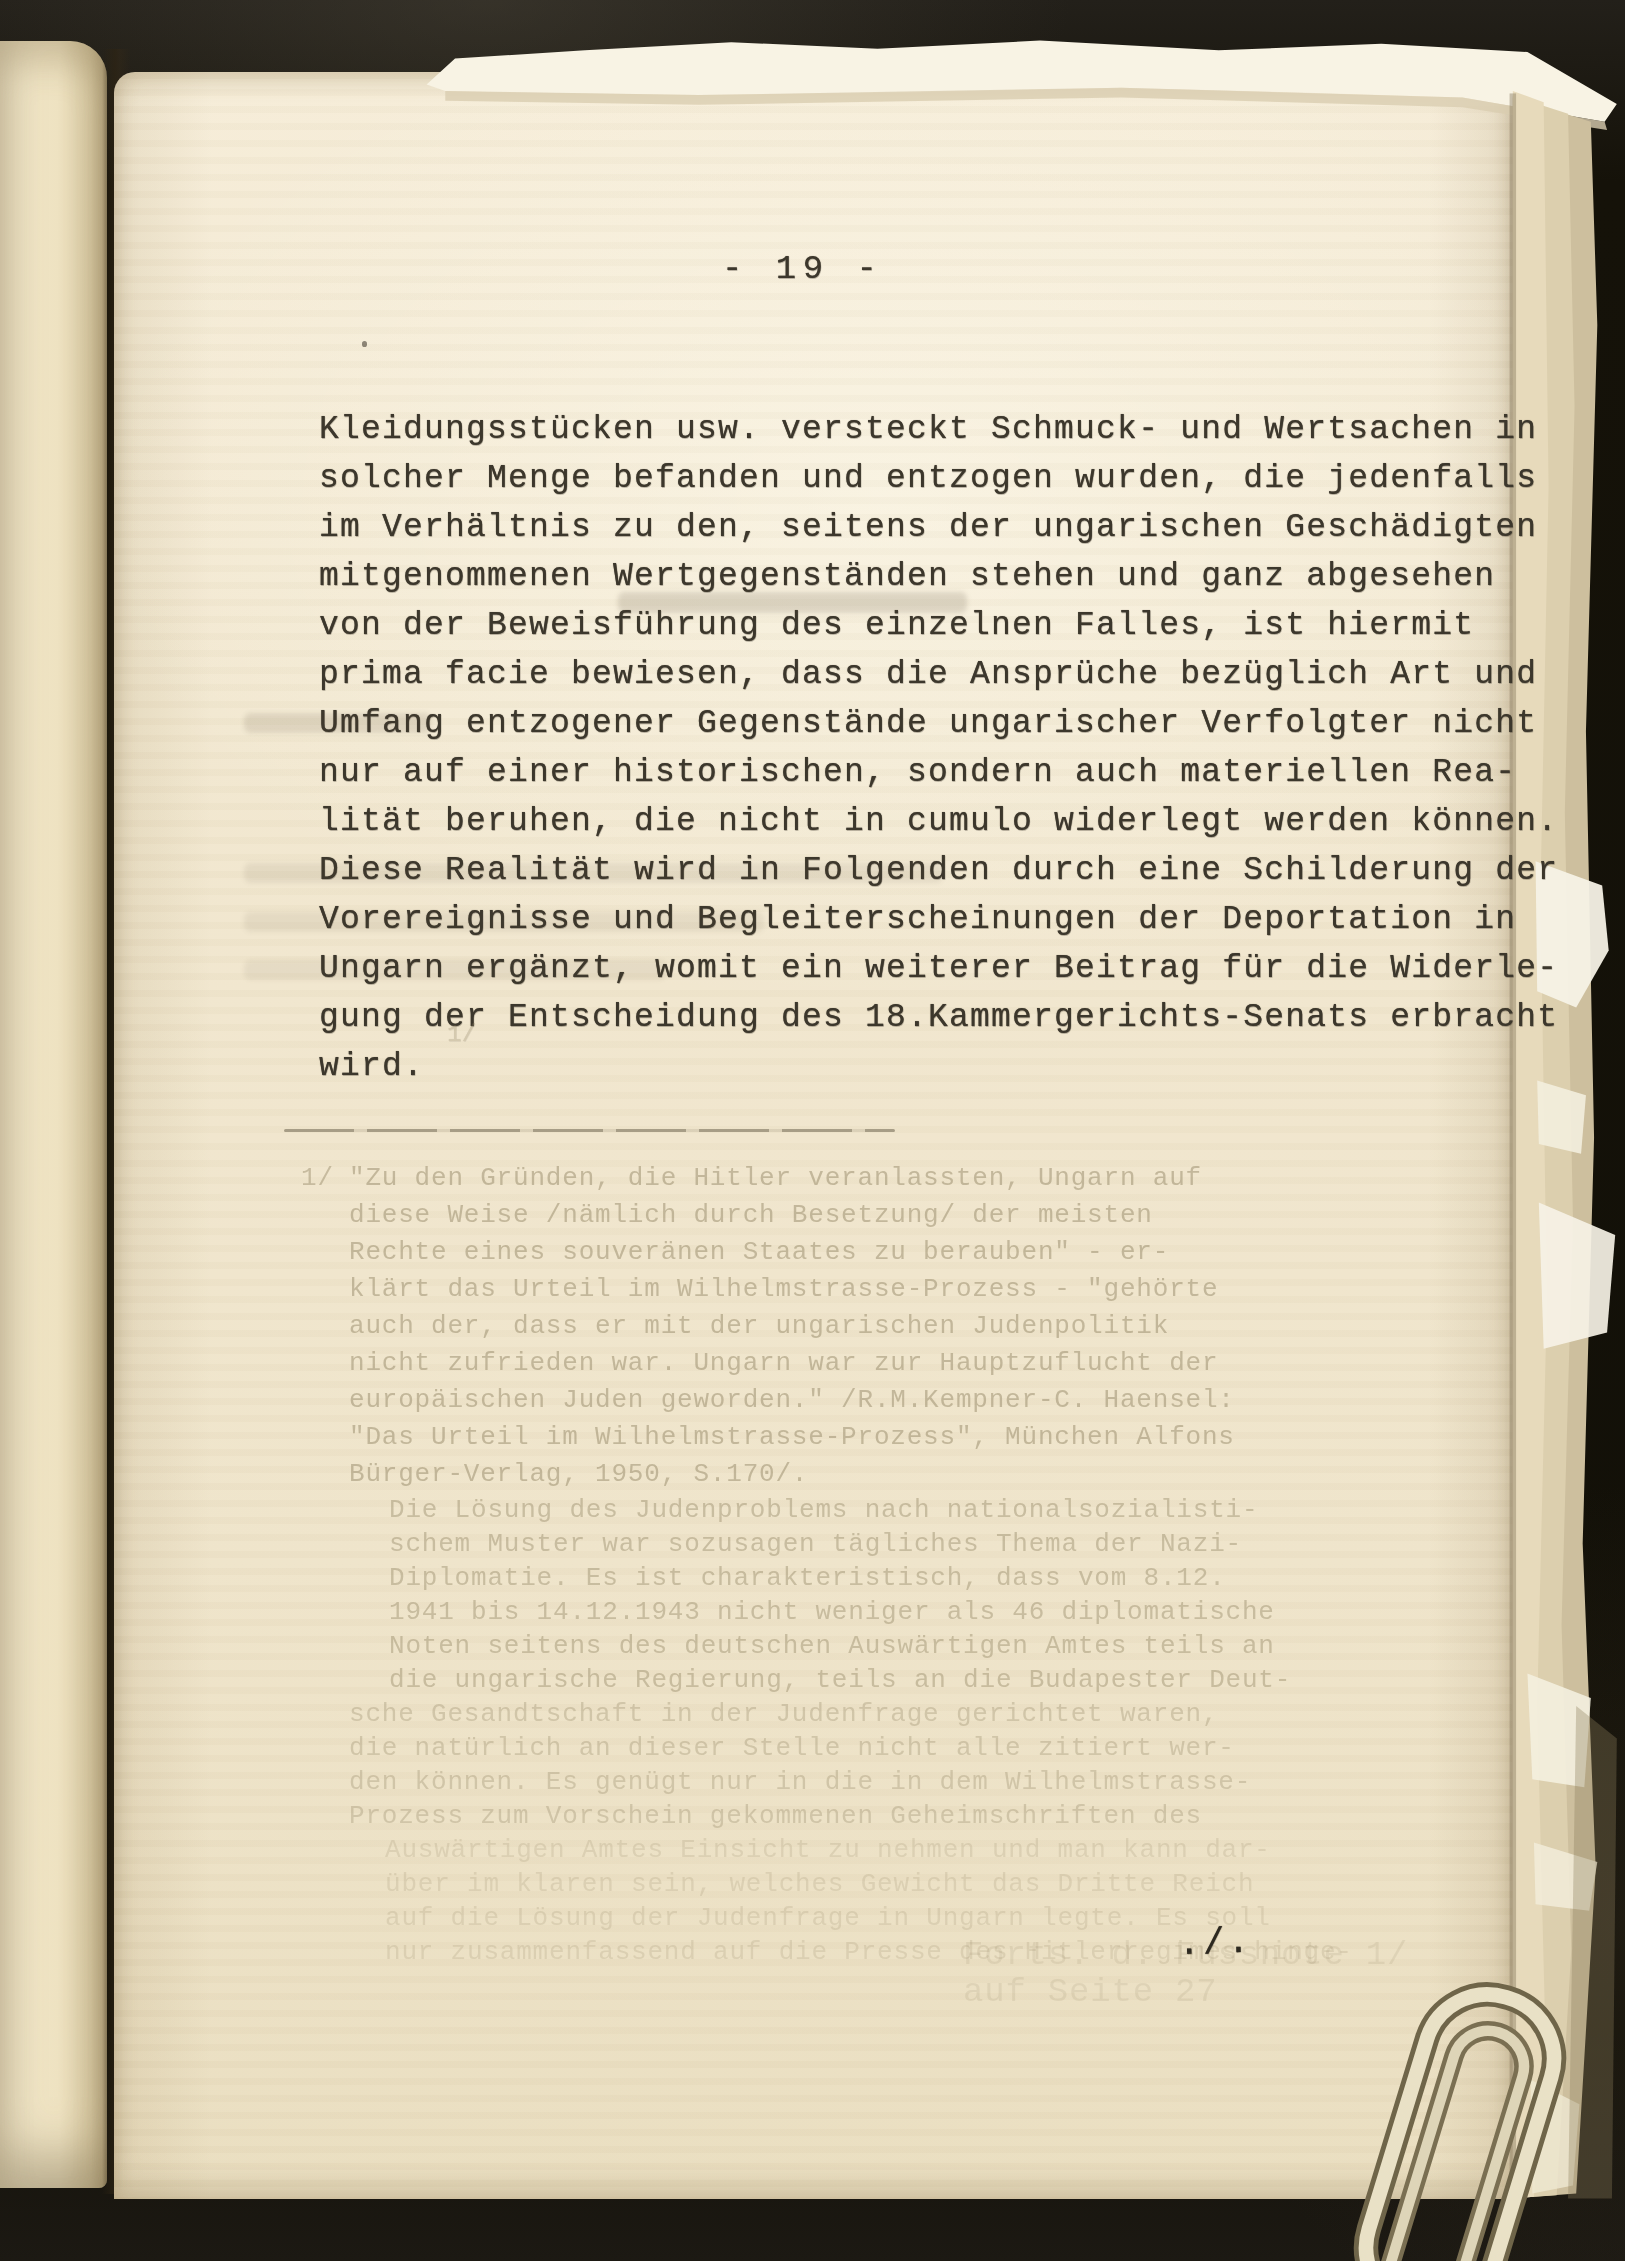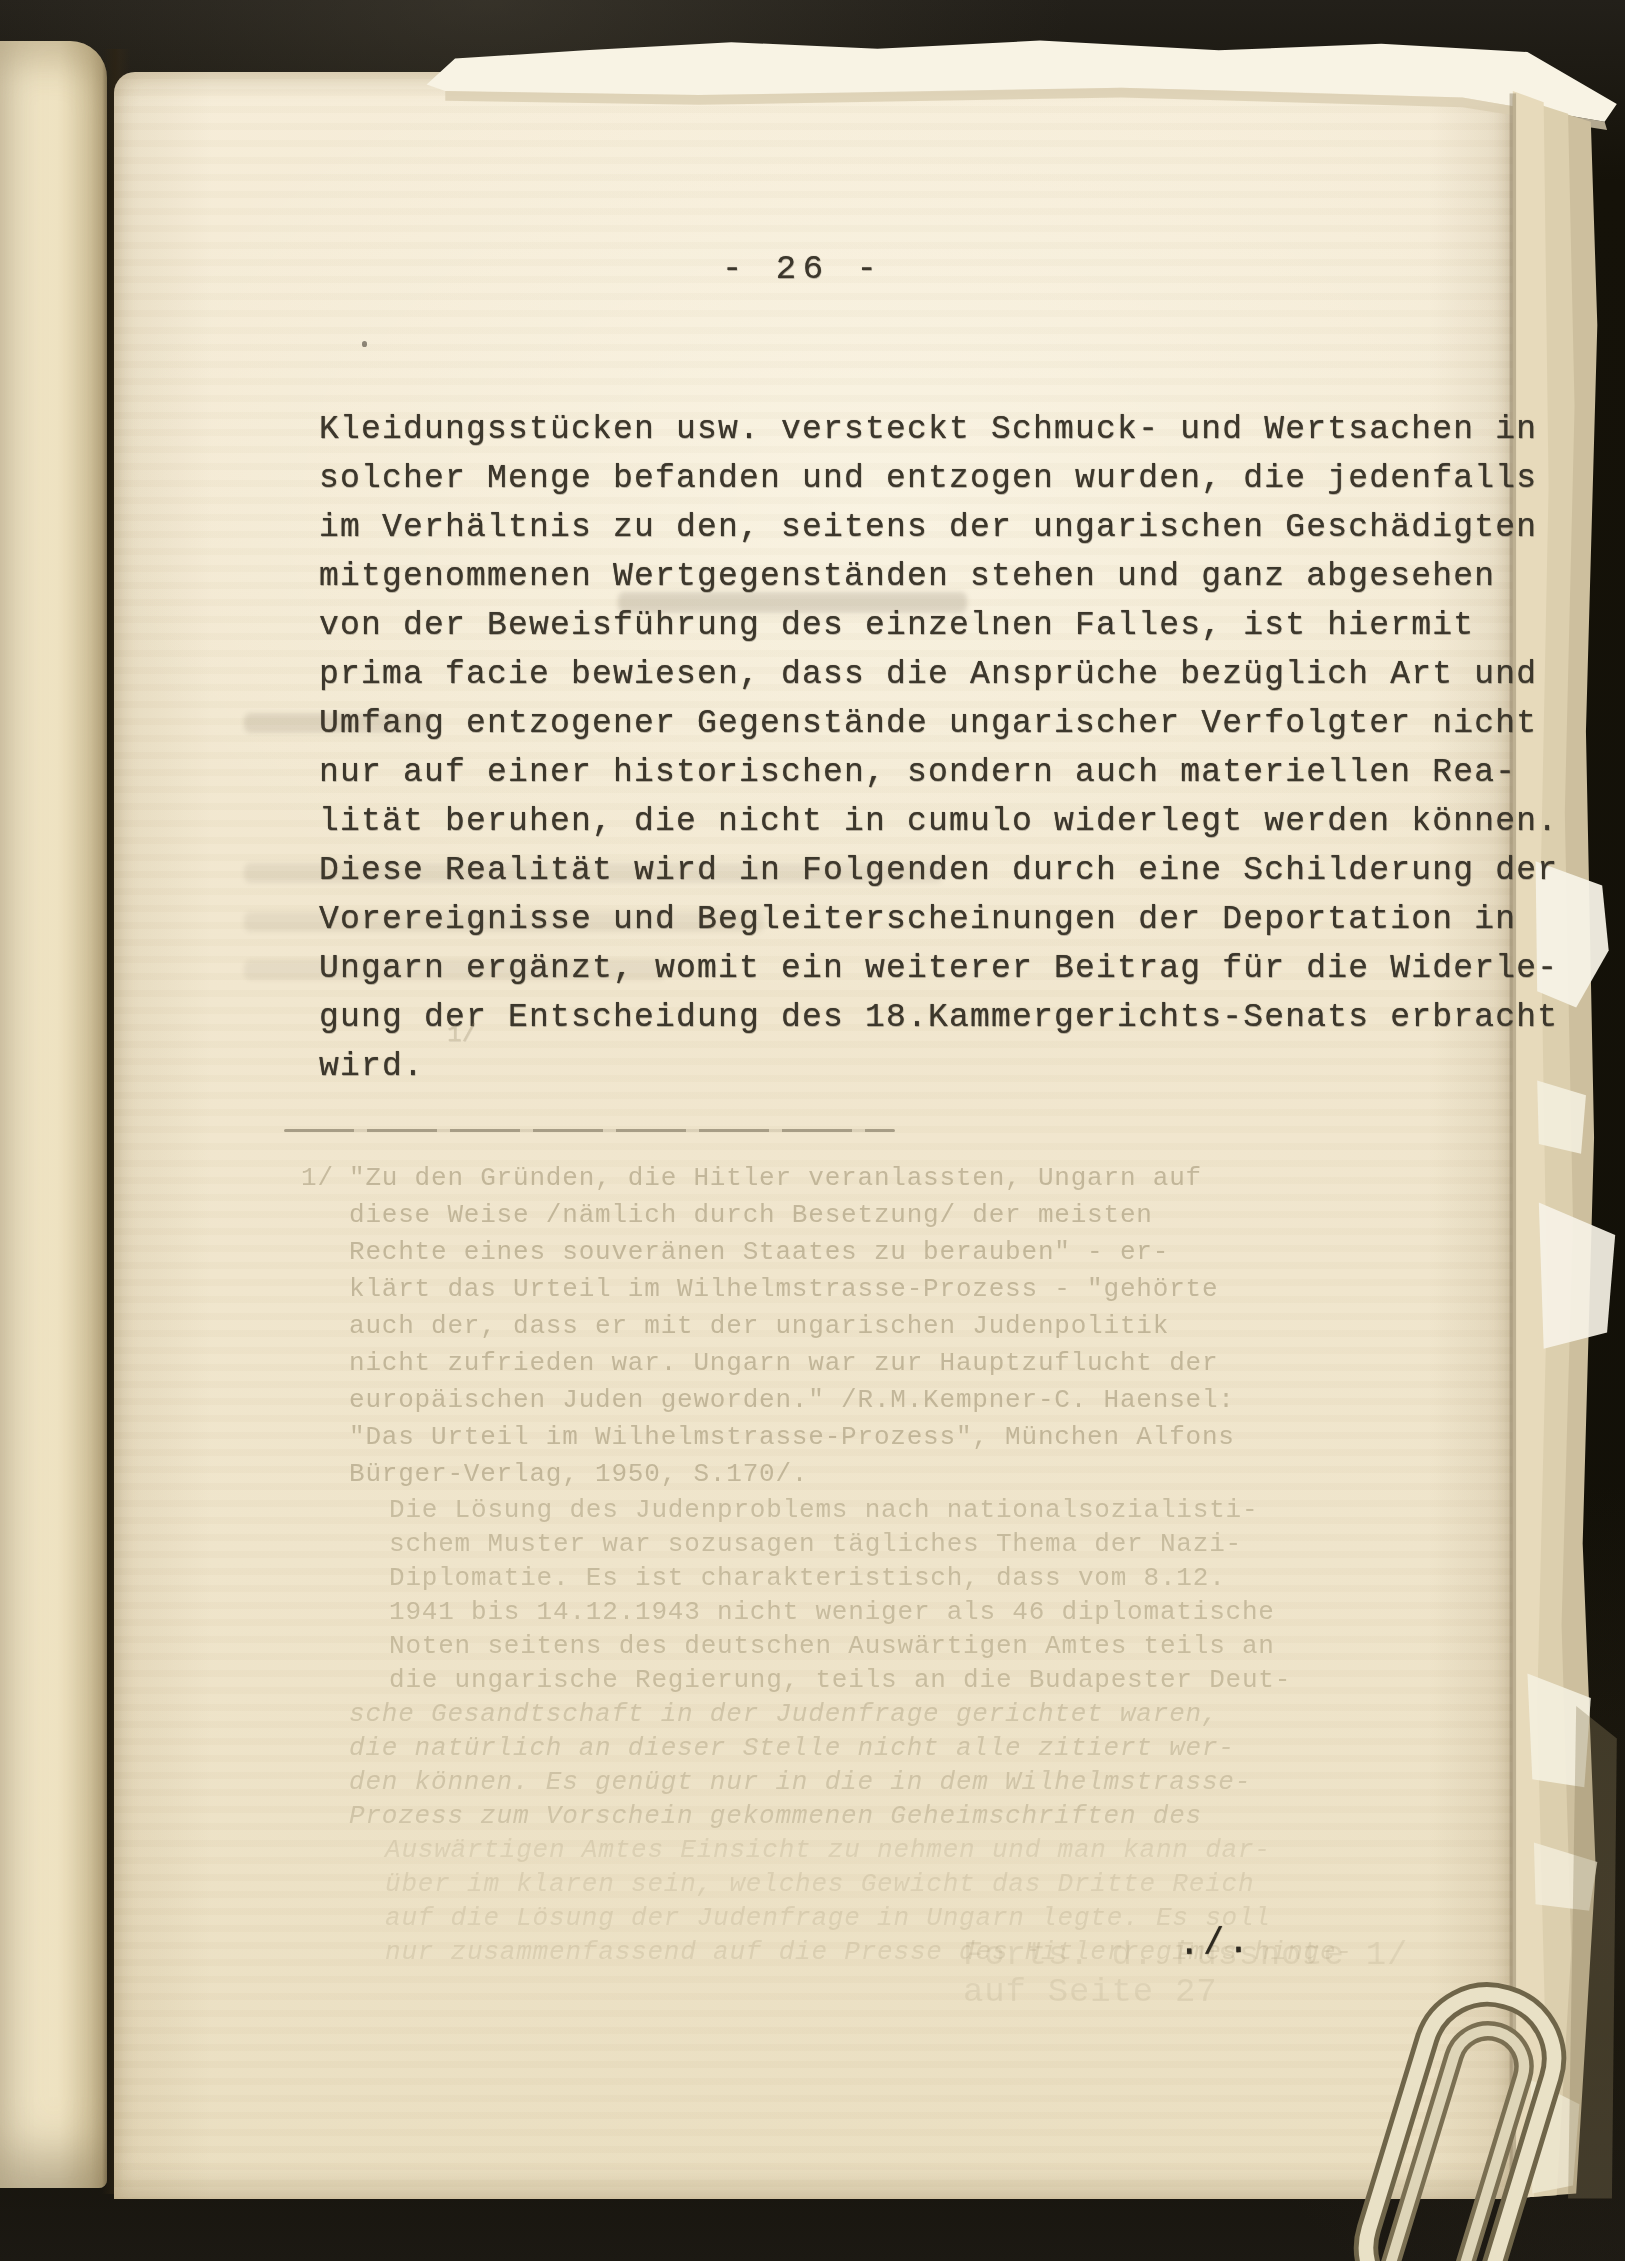--- a/index.html
+++ b/index.html
@@ -53,21 +53,21 @@
     background:repeating-linear-gradient(90deg,#6e6550 0 70px, rgba(110,101,80,.25) 70px 83px);
     border-radius:1.6px;filter:blur(0.3px);}
   
   .fn{position:absolute;font-size:26px;line-height:37px;letter-spacing:0.8px;white-space:pre;
     color:#8f8260;filter:blur(0.5px);}
   .fn-marker{left:301px;top:1160px;opacity:.42;}
   .fn-p1{left:349px;top:1160px;}
   .fn-p1 div{opacity:.46;}
   .fn-p2{left:349px;top:1493px;line-height:34px;}
   .fn-p2 div:nth-child(-n+6){opacity:.40;margin-left:40px;}
-  .fn-p2 div:nth-child(n+7){opacity:.30;font-style:italic;}
+  .fn-p2 div:nth-child(n+7){opacity:.30;}
   .fn-p2 div:nth-child(n+11){opacity:.18;margin-left:36px;}
   .fn-ref-ghost{position:absolute;left:447px;top:1021px;font-size:24.4px;color:#8f8260;opacity:.28;filter:blur(0.5px);}
   
   .cont-mark{position:absolute;left:1178px;top:1922px;font-size:37px;letter-spacing:2.4px;
     color:#2d2920;transform:rotate(-2deg);}
   .cont-note{position:absolute;left:963px;top:1937px;font-size:34px;line-height:37px;
     letter-spacing:0.8px;color:#8a7c5c;opacity:.13;filter:blur(0.7px);white-space:pre;}
   .line{white-space:pre;}
 </style>
 </head>
@@ -97,21 +97,21 @@
   <path d="M1894,1480 L1988,1520 L1978,1640 L1900,1660 Z" fill="#f6f2e6" opacity=".92"></path>
   <path d="M1880,2060 L1958,2090 L1950,2200 L1886,2190 Z" fill="#f4efdf" opacity=".9"></path>
   <path d="M1888,2268 L1966,2292 L1956,2352 L1890,2344 Z" fill="#f2ecd9" opacity=".85"></path>
   <path d="M1884,2560 L1944,2590 L1936,2690 L1886,2700 Z" fill="#efe8d2" opacity=".8"></path>
 
   <path d="M1940,2100 L1990,2140 L1984,2706 L1930,2706 Z" fill="#8c7d5c" opacity=".35"></path>
 </svg>
 
 <div class="speck"></div>
 
-<div class="tw page-number">- 26 -</div>
+<div class="tw page-number">- 19 -</div>
 
 <div class="tw body-text"><div class="line">Kleidungsstücken usw. versteckt Schmuck- und Wertsachen in</div><div class="line">solcher Menge befanden und entzogen wurden, die jedenfalls</div><div class="line">im Verhältnis zu den, seitens der ungarischen Geschädigten</div><div class="line">mitgenommenen Wertgegenständen stehen und ganz abgesehen</div><div class="line">von der Beweisführung des einzelnen Falles, ist hiermit</div><div class="line">prima facie bewiesen, dass die Ansprüche bezüglich Art und</div><div class="line">Umfang entzogener Gegenstände ungarischer Verfolgter nicht</div><div class="line">nur auf einer historischen, sondern auch materiellen Rea-</div><div class="line">lität beruhen, die nicht in cumulo widerlegt werden können.</div><div class="line">Diese Realität wird in Folgenden durch eine Schilderung der</div><div class="line">Vorereignisse und Begleiterscheinungen der Deportation in</div><div class="line">Ungarn ergänzt, womit ein weiterer Beitrag für die Widerle-</div><div class="line">gung der Entscheidung des 18.Kammergerichts-Senats erbracht</div><div class="line">wird.</div></div>
 
 <div class="smudge" style="left:618px;top:592px;width:349px;height:21px;"></div>
 <div class="smudge" style="left:244px;top:713px;width:187px;height:19.5px;opacity:.8;"></div>
 <div class="smudge" style="left:244px;top:863px;width:699px;height:19.5px;opacity:.55;"></div>
 <div class="smudge" style="left:244px;top:912px;width:520px;height:19.5px;opacity:.5;"></div>
 <div class="smudge" style="left:244px;top:960px;width:423px;height:19.5px;opacity:.45;"></div>
 
 <div class="tw fn-ref-ghost">1/</div>

